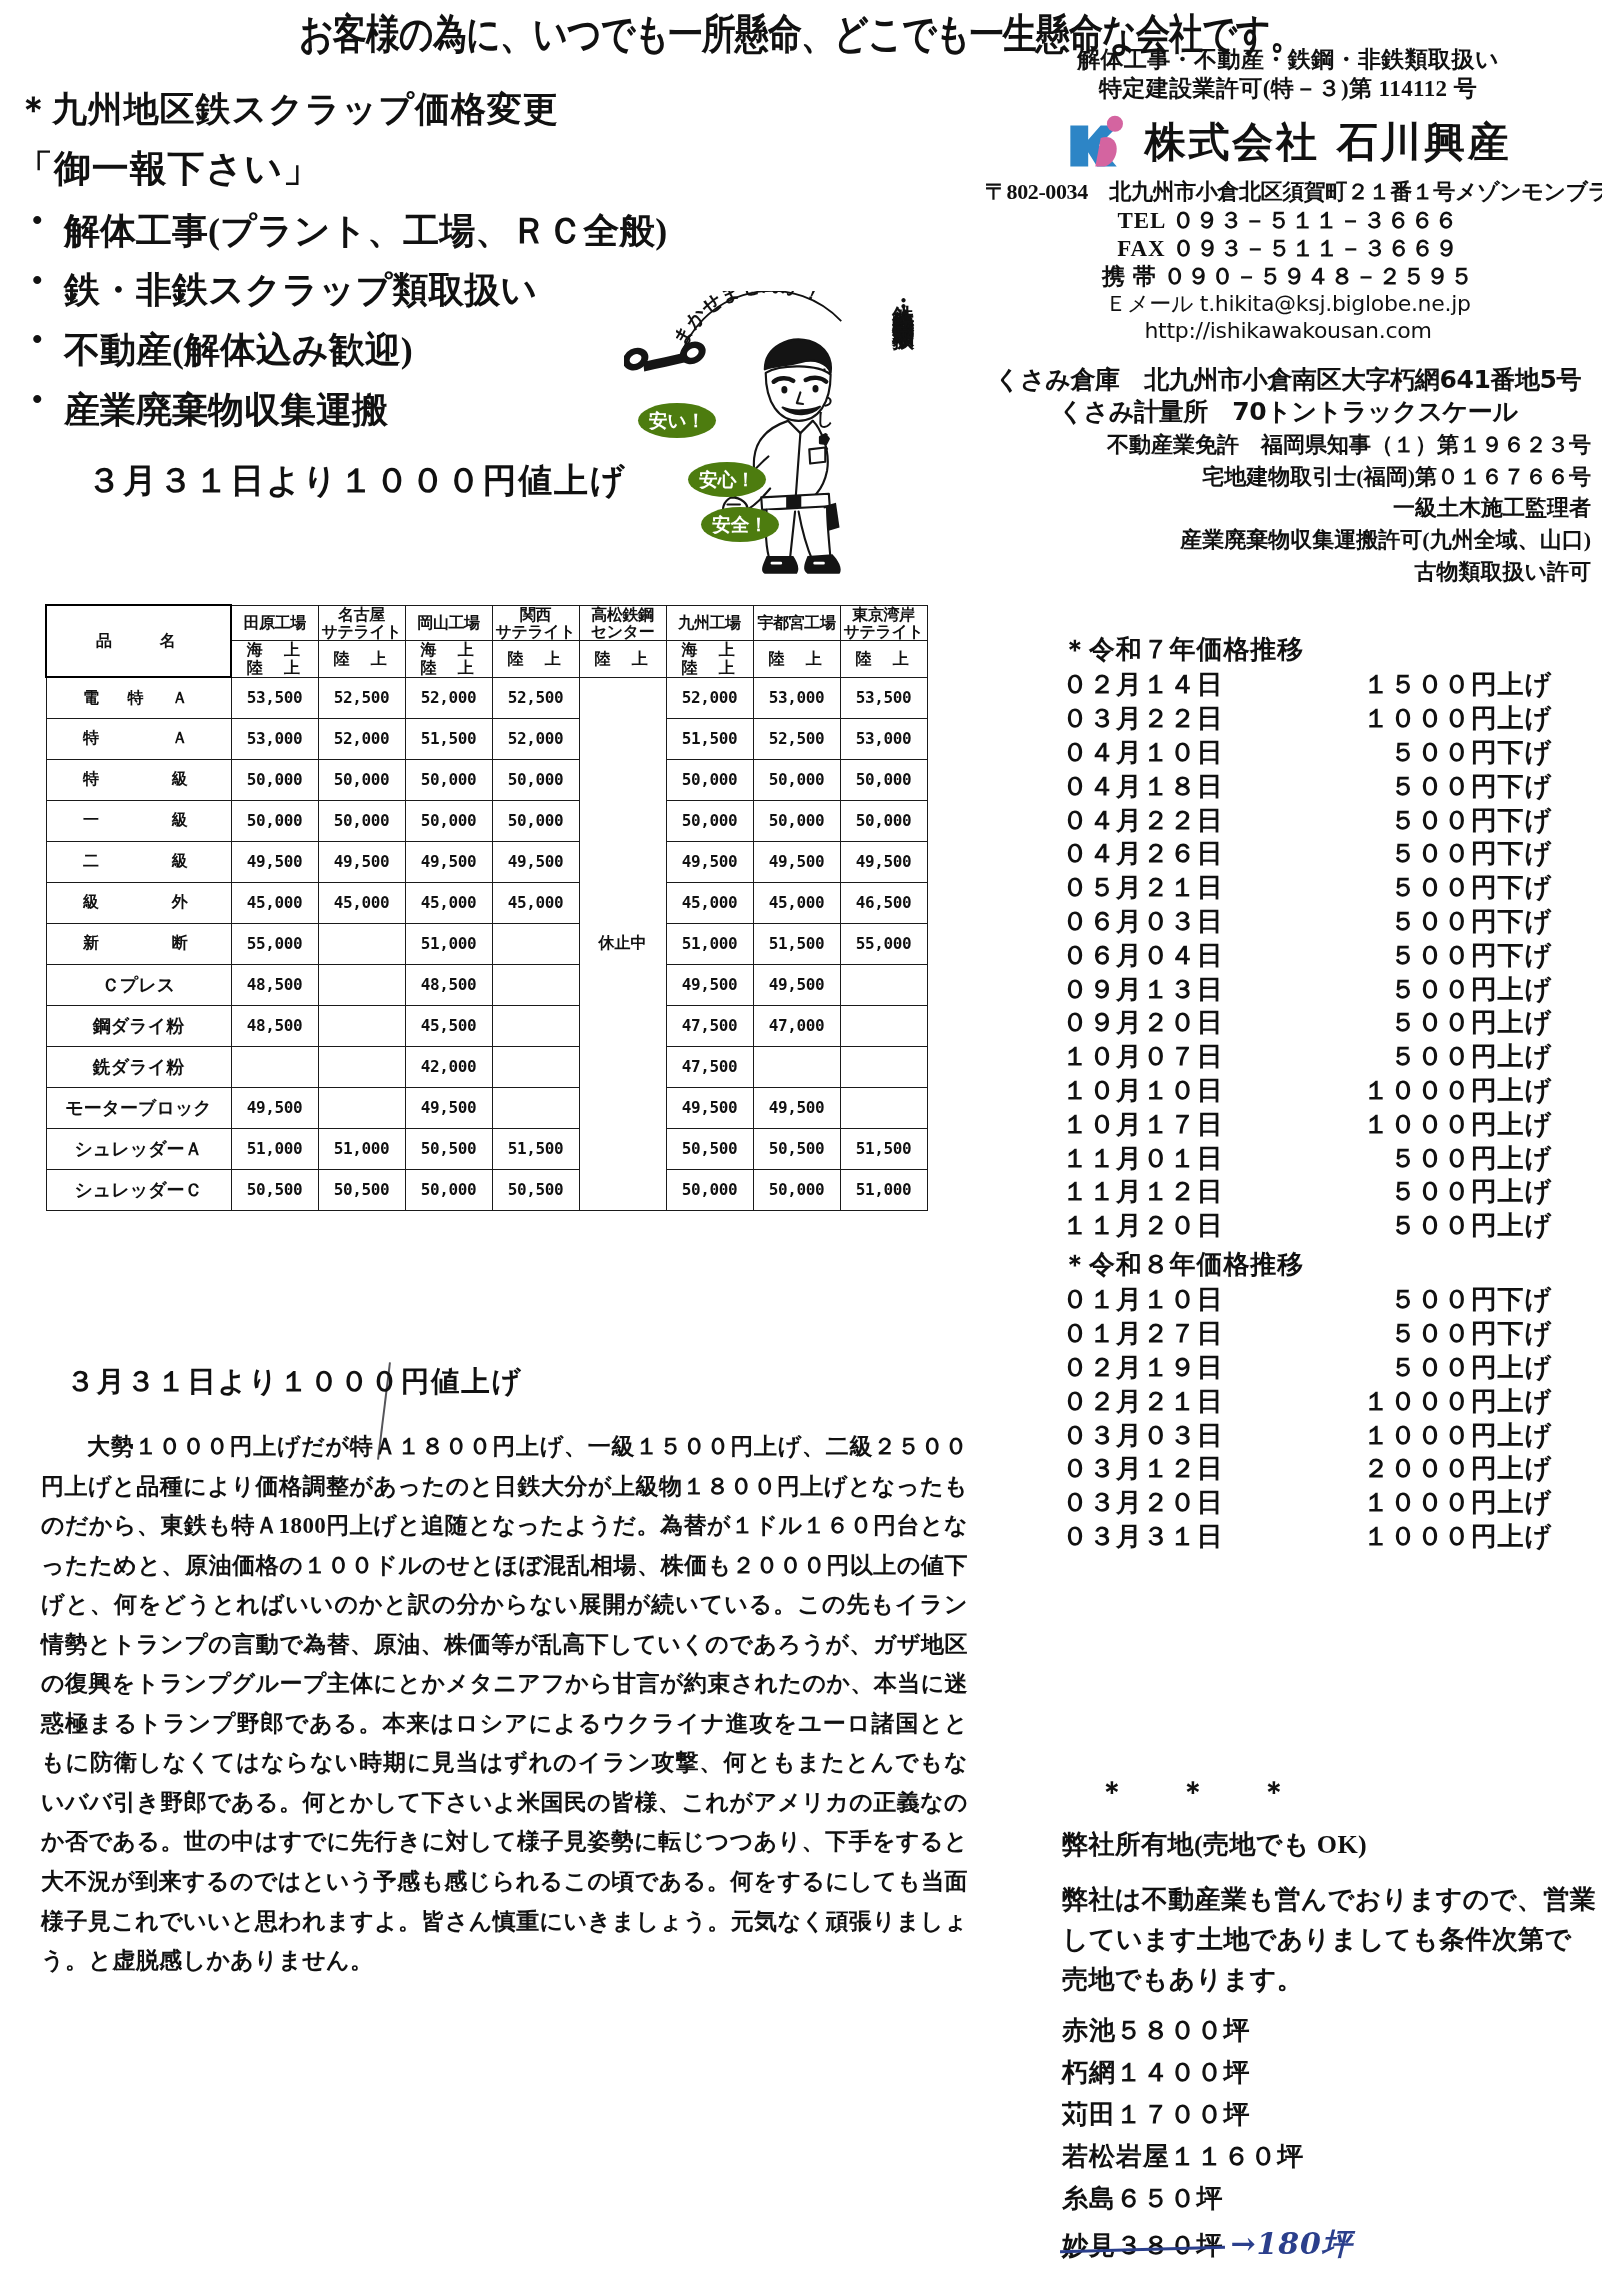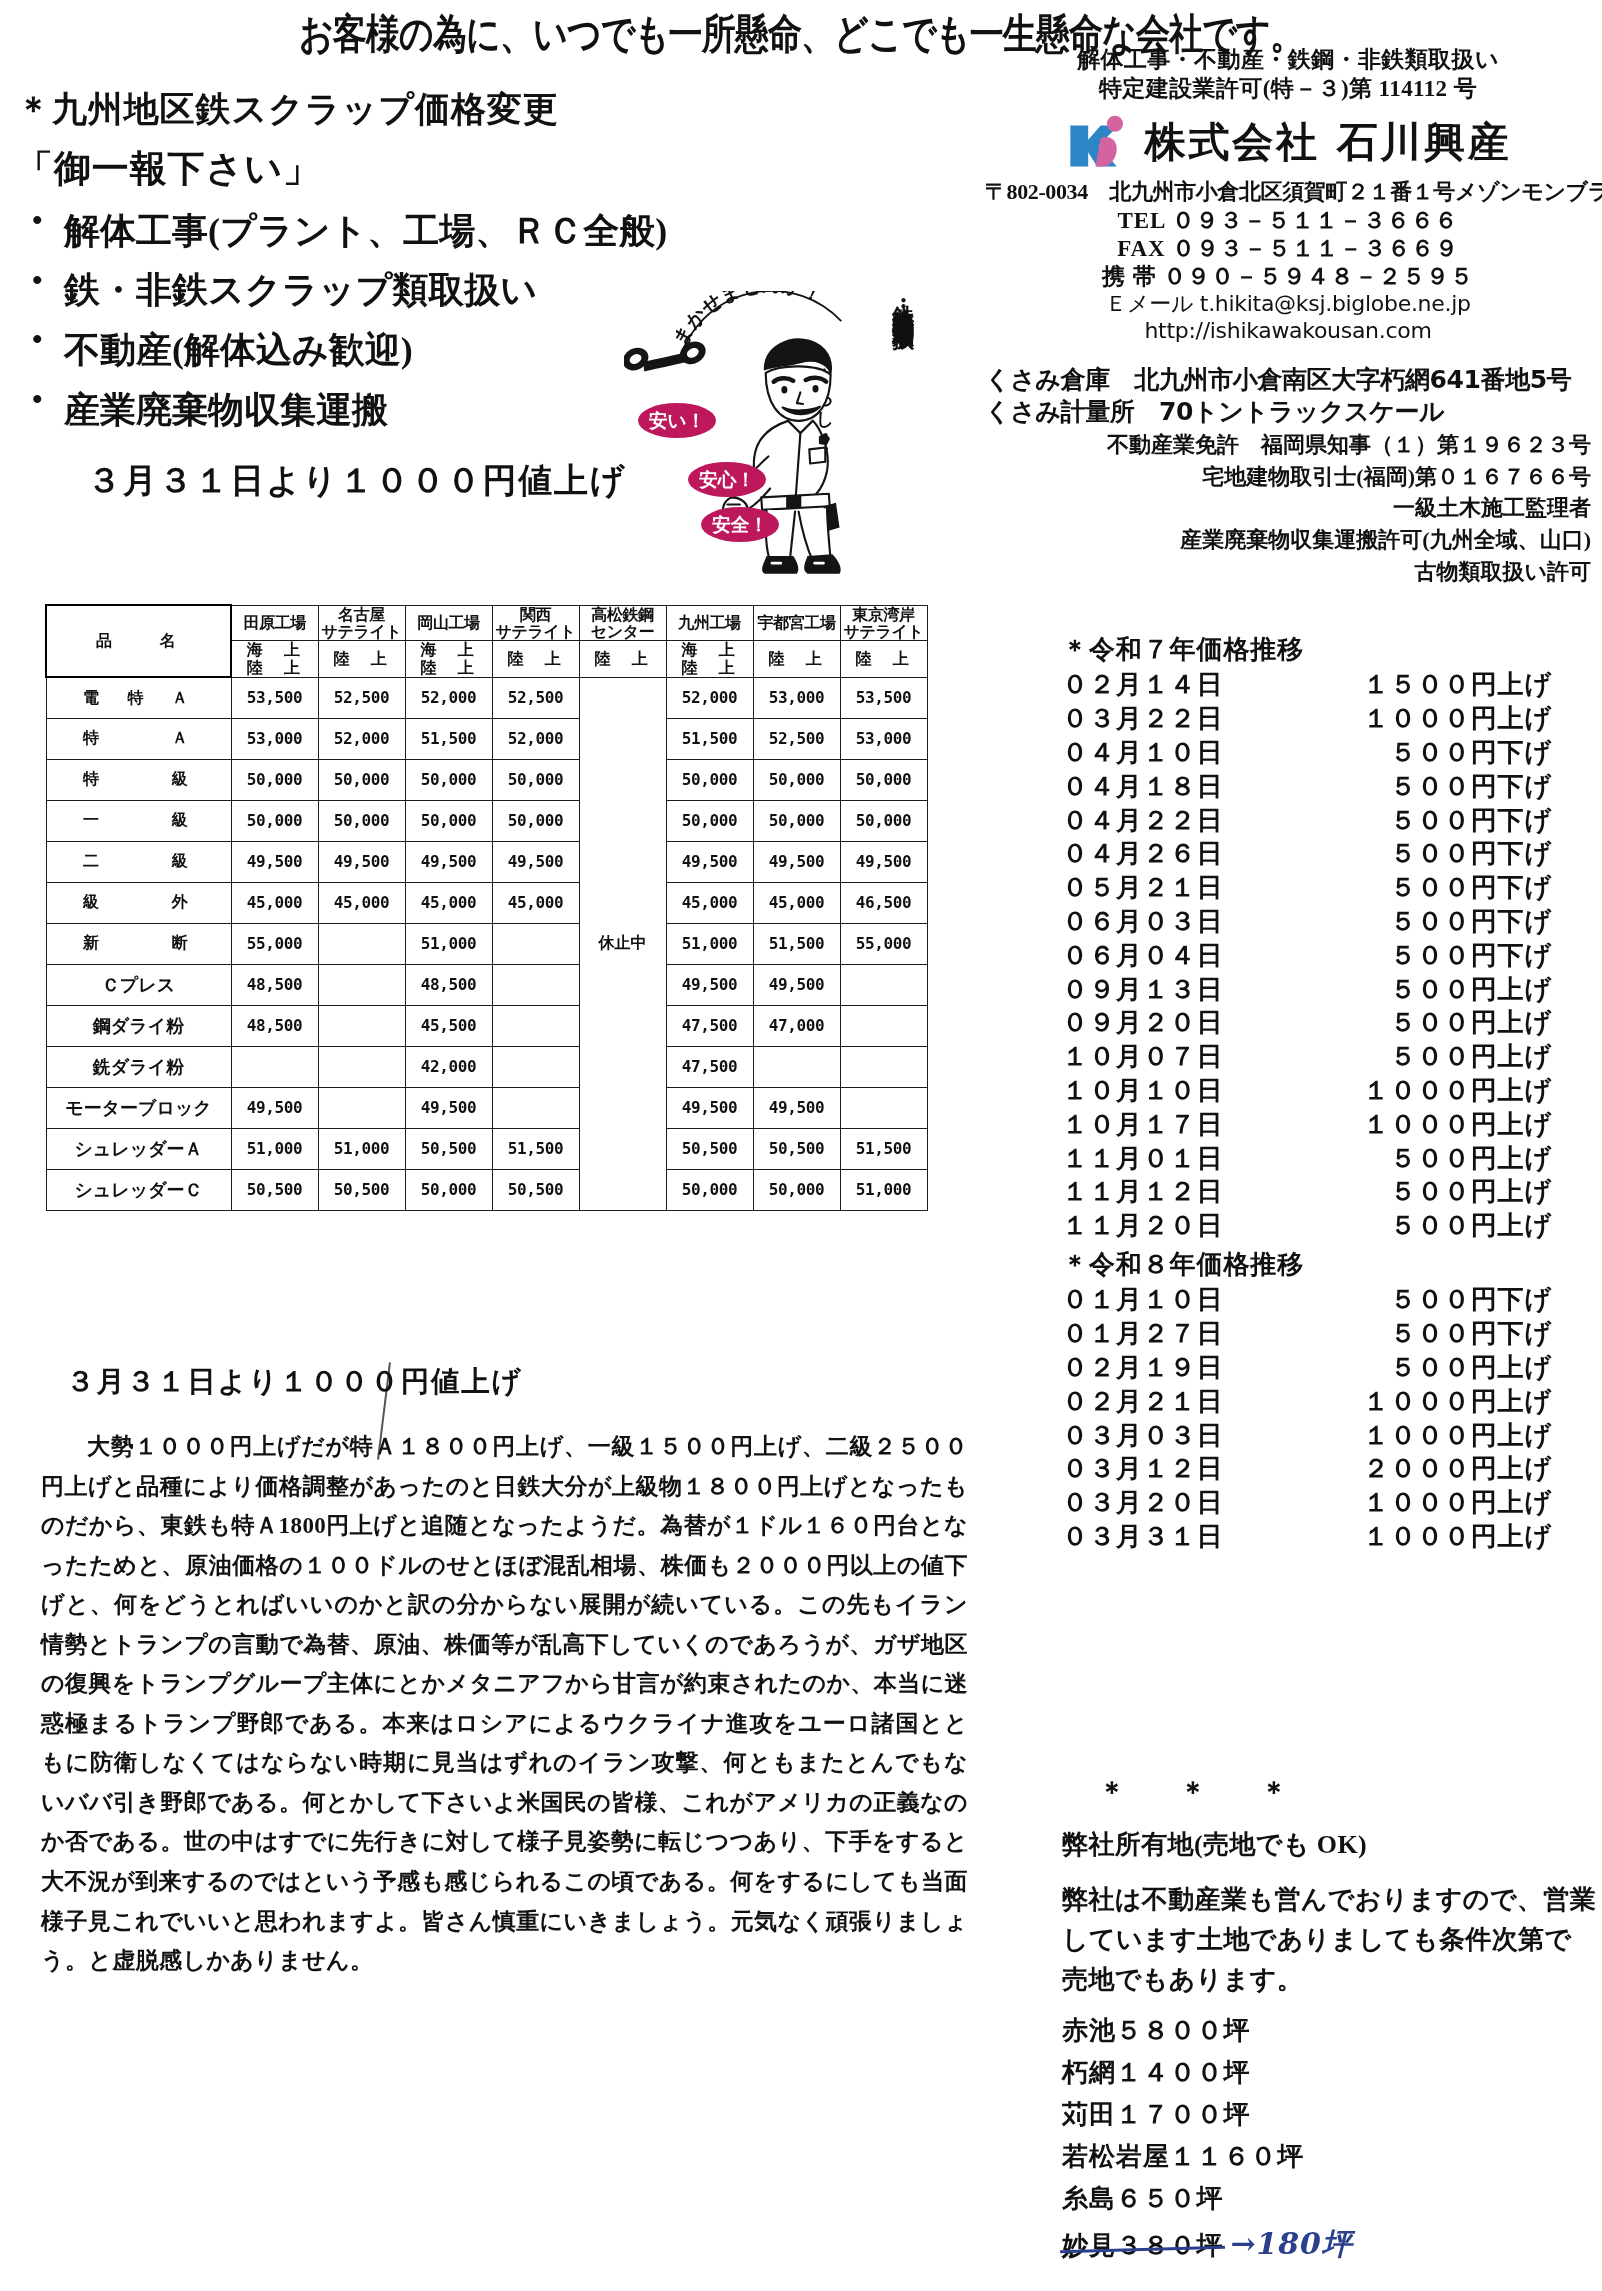--- a/index.html
+++ b/index.html
@@ -60,21 +60,21 @@
   .speech-arc{
     position:absolute;left:61px;top:9px;width:169px;height:70px;
     font-size:20.5px;font-weight:bold;
   }
   .yoroshiku{
     position:absolute;left:198px;top:73px;
     writing-mode:vertical-rl;
     font-size:18px;font-weight:bold;letter-spacing:0.9px;
   }
   .tag{
-    position:absolute;background:#be185d;color:#fff;border-radius:50%;
+    position:absolute;background:#4d7c0f;color:#fff;border-radius:50%;
     font-size:18.7px;font-weight:bold;text-align:center;
     padding:4.5px 0;width:78px;
     font-family:"DejaVu Sans","Liberation Sans",sans-serif;
   }
   .tag.t1{left:23px;top:121px;}
   .tag.t2{left:73px;top:180px;}
   .tag.t3{left:86px;top:225px;}
   .phone-ico{position:absolute;left:9px;top:45px;}
   .worker{position:absolute;left:100px;top:41px;}
   
@@ -121,21 +121,21 @@
   .company-name{
     font-size:41px;font-weight:bold;letter-spacing:2.7px;
     font-family:"DejaVu Sans","Liberation Sans",sans-serif;
   }
   .addr{font-size:22px;font-weight:bold;letter-spacing:-0.4px;white-space:nowrap;
     font-family:"Liberation Serif","DejaVu Serif",serif;}
   .tel-block{font-size:23px;font-weight:bold;letter-spacing:0.9px;line-height:1.22;
     font-family:"Liberation Serif","DejaVu Serif",serif;}
   .mail-block{font-size:22px;font-weight:normal;line-height:1.2;
     font-family:"DejaVu Sans","Liberation Sans",sans-serif;letter-spacing:-0.3px;}
-  .warehouse{margin-top:19.6px;text-align:left;}
+  .warehouse{margin-top:19.6px;text-align:center;}
   .wh-line{font-size:25px;font-weight:bold;letter-spacing:-0.4px;white-space:nowrap;
     font-family:"DejaVu Sans","Liberation Sans",sans-serif;line-height:1.3;}
   .lic{font-size:22px;font-weight:bold;letter-spacing:0px;line-height:1.45;
     font-family:"Liberation Serif","DejaVu Serif",serif;text-align:right;}
   
   .history{position:absolute;left:1062px;top:615px;width:535px;margin-top:13px;}
   .hist-head{font-size:26px;font-weight:bold;letter-spacing:0.9px;margin:3.6px 0 1.8px 0;
     font-family:"Liberation Serif","DejaVu Serif",serif;}
   .hist-row{display:flex;font-size:26px;font-weight:bold;line-height:1.30;
     font-family:"Liberation Serif","DejaVu Serif",serif;letter-spacing:0.9px;}

